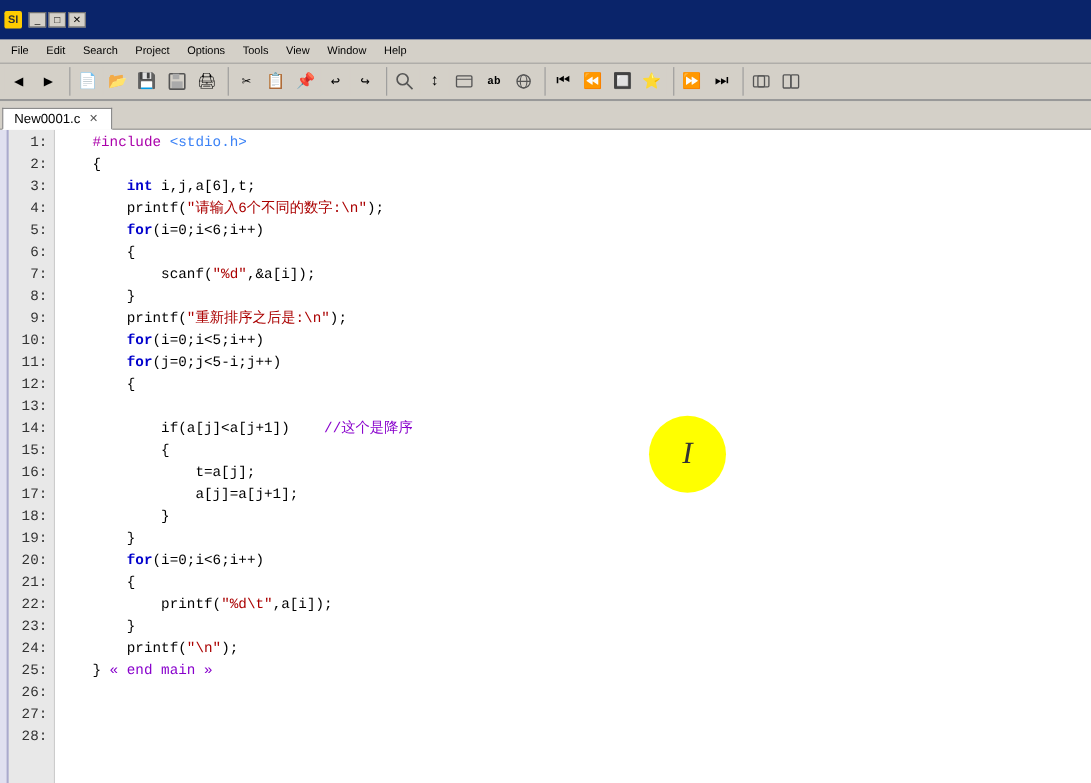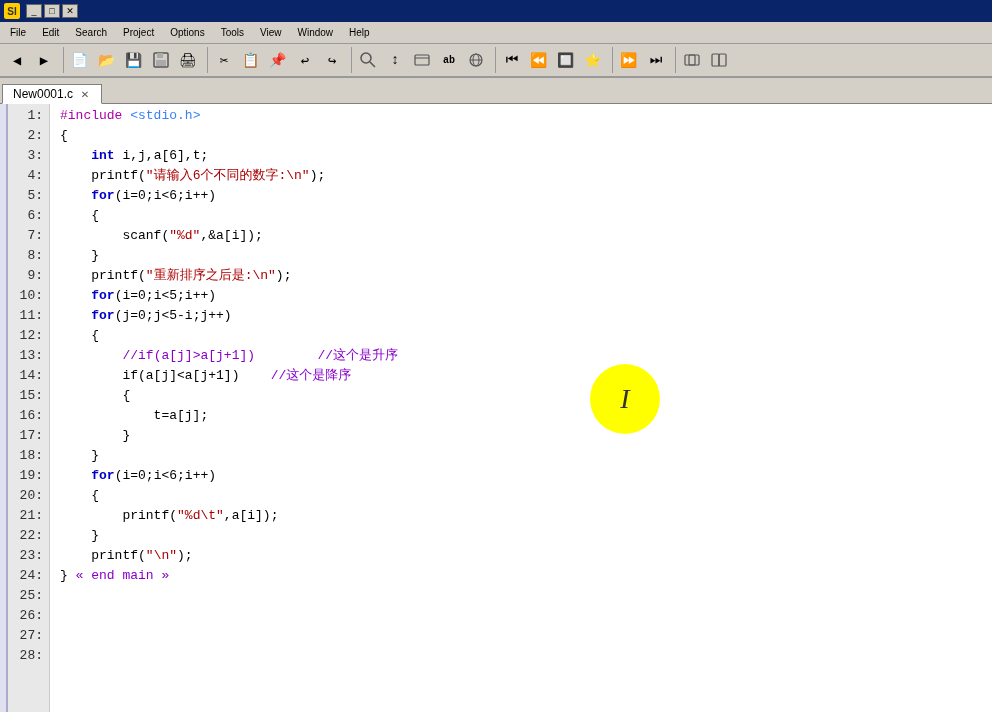--- a/index.html
+++ b/index.html
@@ -11,21 +11,21 @@
       overflow: hidden;
       user-select: none;
     }
 
     
     .title-bar {
       background: #0a246a;
       color: white;
       font-family: 'Tahoma', sans-serif;
       font-size: 12px;
-      height: 22px;
+      height: 36px;
       display: flex;
       align-items: center;
       padding: 0 4px;
       gap: 6px;
     }
     .title-bar-icon {
       width: 16px;
       height: 16px;
       background: #ffcc00;
       border-radius: 2px;
@@ -160,20 +160,21 @@
       overflow: auto;
       position: relative;
     }
 
     .code-line {
       white-space: pre;
       height: 20px;
       display: flex;
       align-items: flex-start;
       position: relative;
+      margin-left: 24px;
     }
 
     
     .kw { color: #0000cc; font-weight: bold; }   
     .fn { color: #000080; font-weight: bold; }   
     .str { color: #aa0000; }                      
     .cmt { color: #8800cc; }                      
     .plain { color: #000000; }
     .include-text { color: #3b82f6; }
     .macro { color: #aa00aa; }
@@ -378,30 +379,33 @@
     <div class="code-line">
       <span class="plain">    </span><span class="kw">for</span><span class="plain">(i=0;i&lt;5;i++)</span>
     </div>
     <div class="code-line">
       <span class="plain">    </span><span class="kw">for</span><span class="plain">(j=0;j&lt;5-i;j++)</span>
     </div>
     <div class="code-line">
       <span class="plain">    {</span>
     </div>
     <div class="code-line">
-      <span class="plain">        </span><span class="cmt">//if(a[j]&gt;a[j+1])        //这个是升序</span>
+      <span class="plain">        </span>
     </div>
     <div class="code-line">
       <span class="plain">        if(a[j]&lt;a[j+1])    </span><span class="cmt">//这个是降序</span>
     </div>
     <div class="code-line">
       <span class="plain">        {</span>
     </div>
     <div class="code-line">
       <span class="plain">            t=a[j];</span>
+    </div>
+    <div class="code-line">
+      <span class="plain">            a[j]=a[j+1];</span>
     </div>
     <div class="code-line">
       <span class="plain">        }</span>
     </div>
     <div class="code-line">
       <span class="plain">    }</span>
     </div>
     <div class="code-line">
       <span class="plain">    </span><span class="kw">for</span><span class="plain">(i=0;i&lt;6;i++)</span>
     </div>

